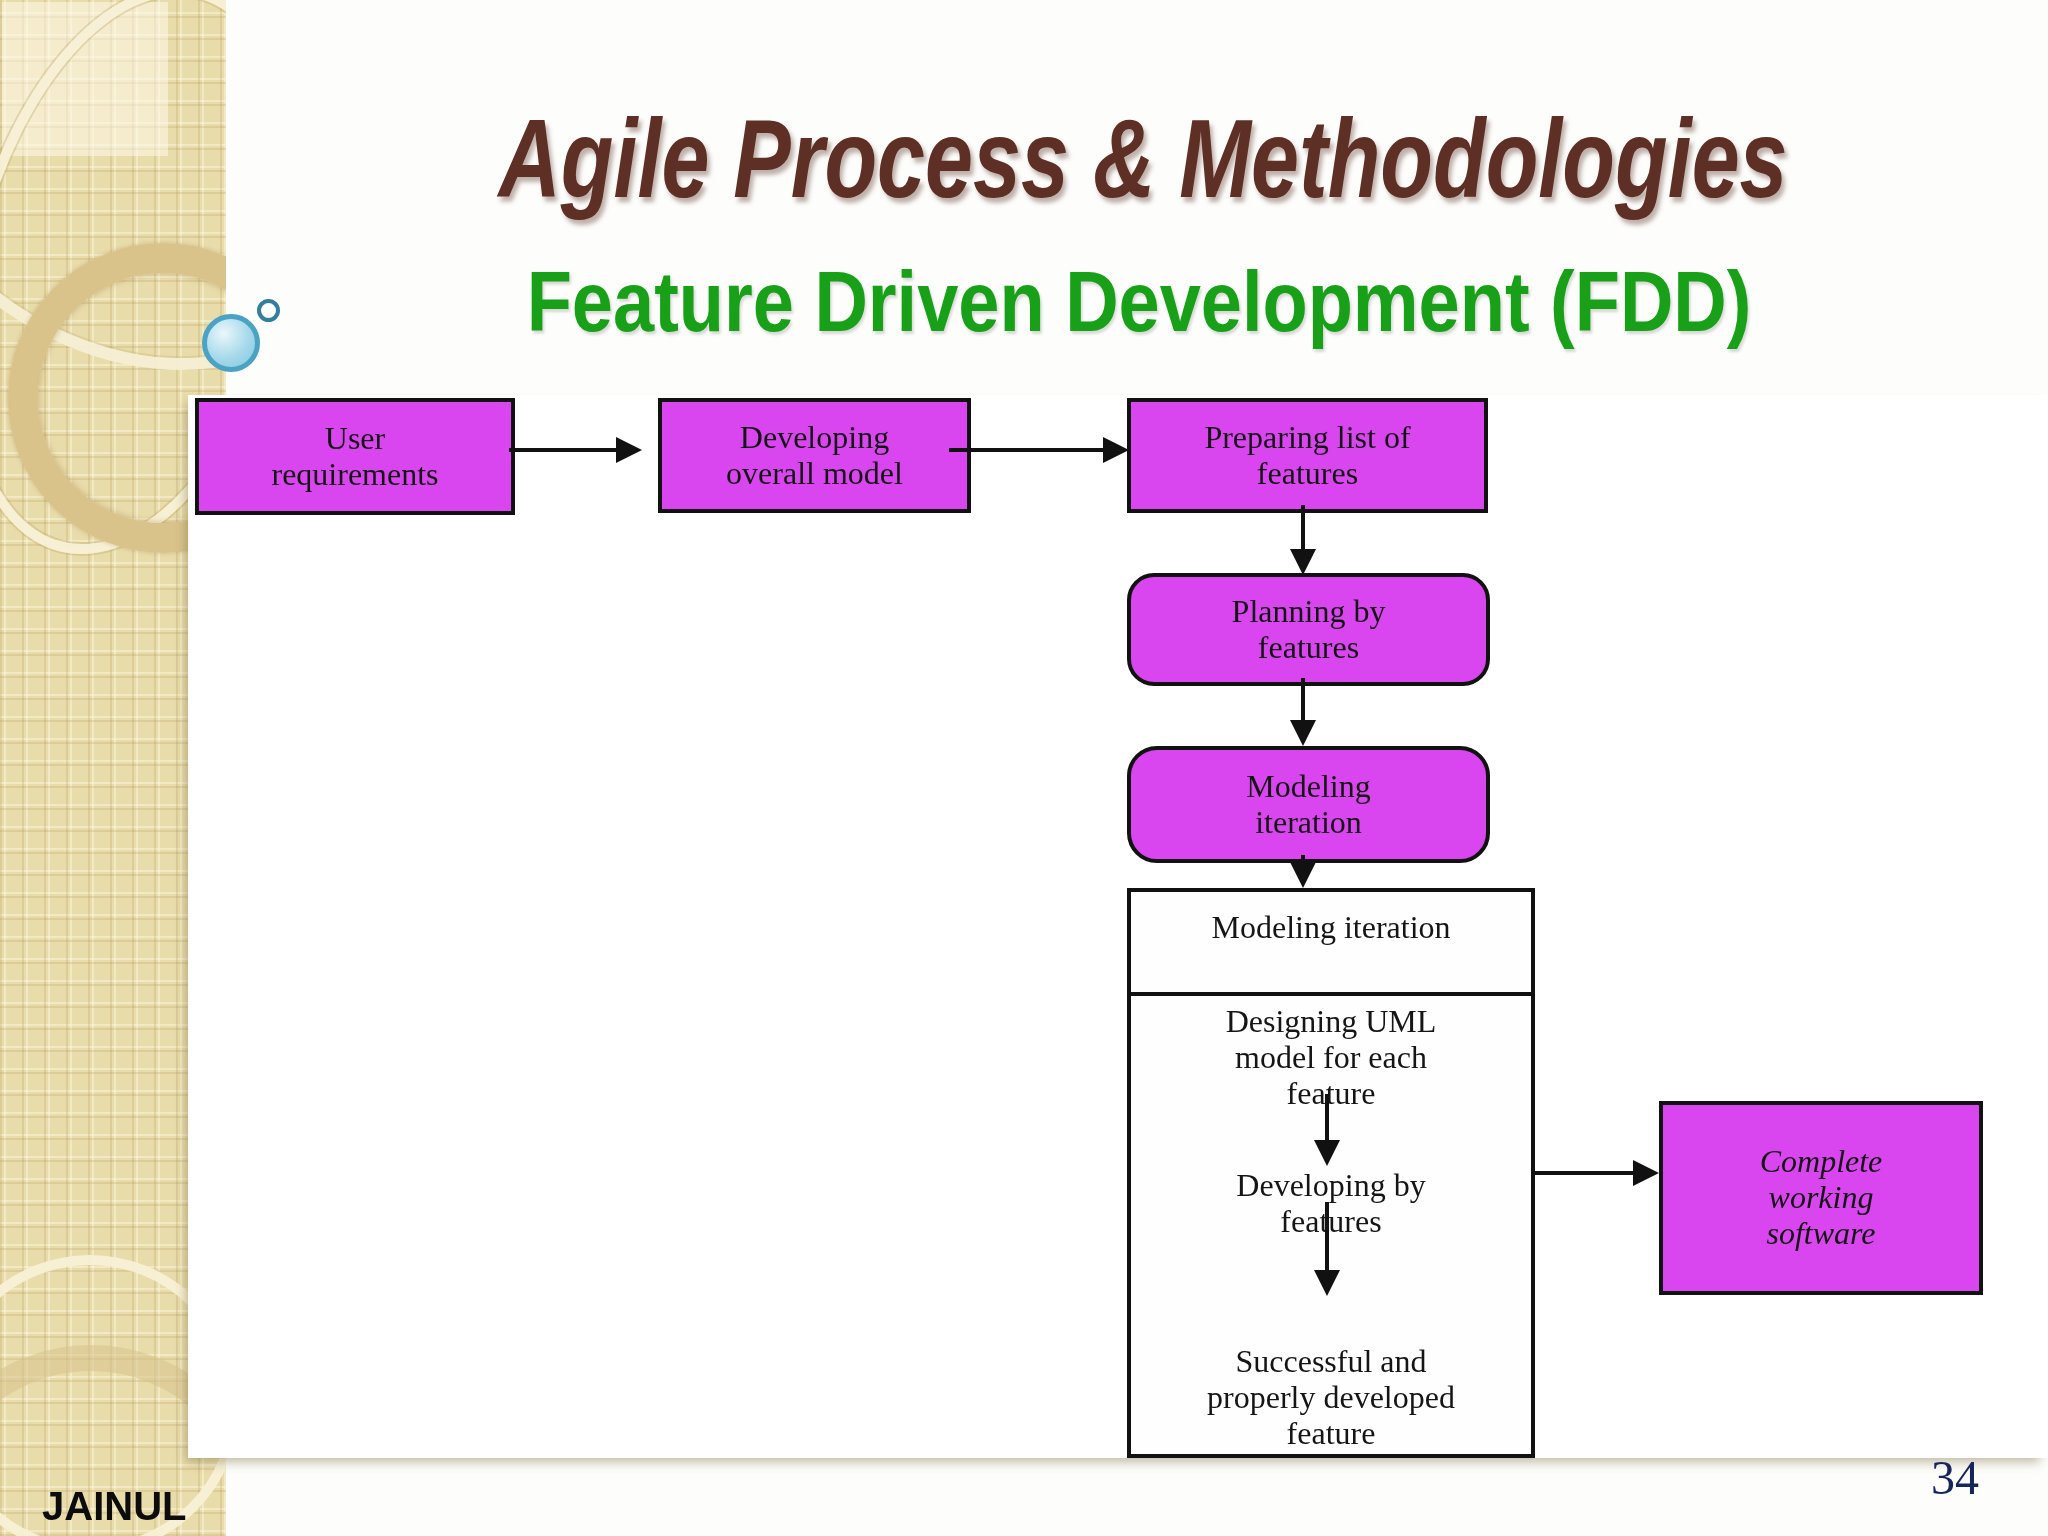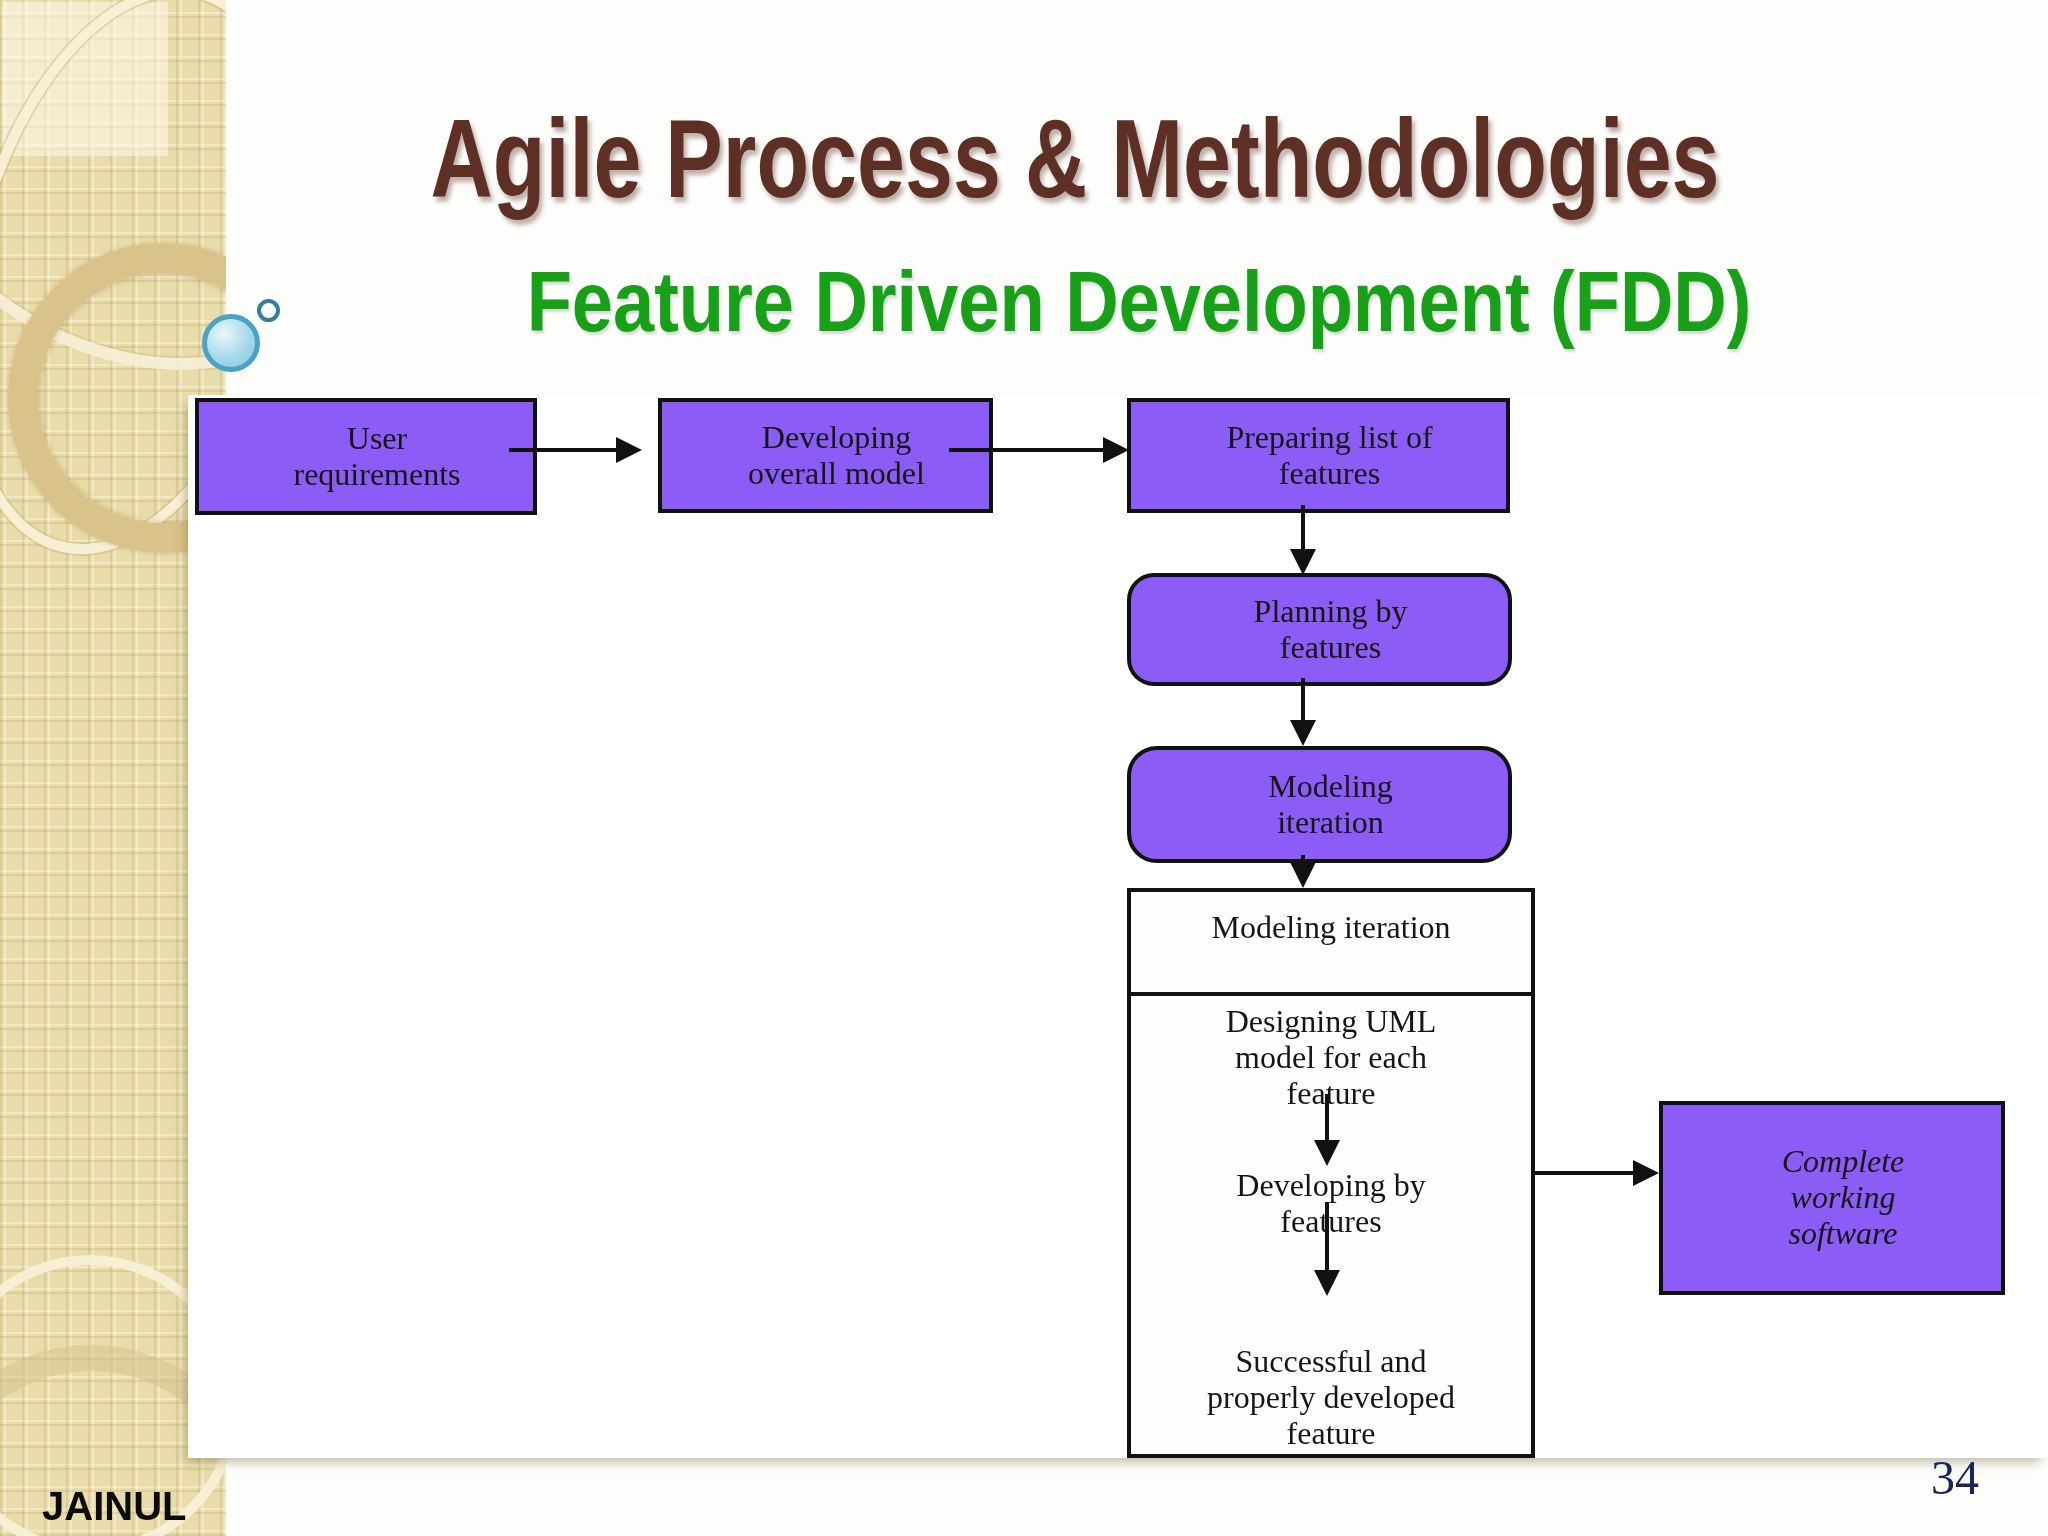--- a/index.html
+++ b/index.html
@@ -26,35 +26,35 @@
   .b1{left:-60px;top:1255px;width:280px;height:280px;border:10px solid rgba(248,240,214,0.95);}
   .b2{left:-90px;top:1345px;width:310px;height:310px;border:26px solid rgba(215,195,140,0.55);}
 
   
   .bubble{position:absolute;border-radius:50%;}
   .bubble-big{left:202px;top:314px;width:48px;height:48px;border:5px solid #4aa3c4;
       background:radial-gradient(circle at 35% 30%, #eaf7fb, #a6d9ea 55%, #7ec7de);}
   .bubble-small{left:257px;top:299px;width:15px;height:15px;border:4px solid #337d9e;background:transparent;}
 
   
-  .title-wrap{position:absolute;left:238px;right:0;top:100px;text-align:left;}
+  .title-wrap{position:absolute;left:238px;right:0;top:100px;text-align:center;font-style:italic;}
   .title-text{display:inline-block;font-size:112px;font-weight:bold;line-height:1.05;
       color:#5e2f25;transform:scaleX(0.77);transform-origin:center;
       text-shadow:4px 5px 5px rgba(130,100,90,0.5);white-space:nowrap;}
   .subtitle-wrap{position:absolute;left:230px;right:0;top:256px;text-align:center;}
   .subtitle-text{display:inline-block;font-size:86px;font-weight:bold;line-height:1.05;
       color:#18a018;transform:scaleX(0.86);transform-origin:center;
       text-shadow:2px 3px 3px rgba(0,0,0,0.15);white-space:nowrap;}
 
   
   .flow-panel{position:absolute;left:188px;top:395px;width:1860px;height:1063px;background:#ffffff;
       box-shadow:-5px 7px 10px -3px rgba(120,105,60,0.45);}
 
-  .node{position:absolute;background:#8b5cf6;border:4px solid #111;display:flex;
-      align-items:center;justify-content:center;z-index:2;padding-left:22px;}
+  .node{position:absolute;background:#d946ef;border:4px solid #111;display:flex;
+      align-items:center;justify-content:center;z-index:2;}
   .node-label{font-family:"Liberation Serif",serif;font-size:32px;line-height:1.12;color:#151515;
       text-align:center;white-space:pre-line;}
 
   .n-user{left:195px;top:398px;width:312px;height:109px;}
   .n-devmodel{left:658px;top:398px;width:305px;height:107px;}
   .n-preplist{left:1127px;top:398px;width:353px;height:107px;}
   .n-planning{left:1127px;top:573px;width:355px;height:105px;border-radius:27px;}
   .n-modeliter{left:1127px;top:746px;width:355px;height:109px;border-radius:30px;}
   .n-complete{left:1659px;top:1101px;width:316px;height:186px;font-style:italic;}
 

